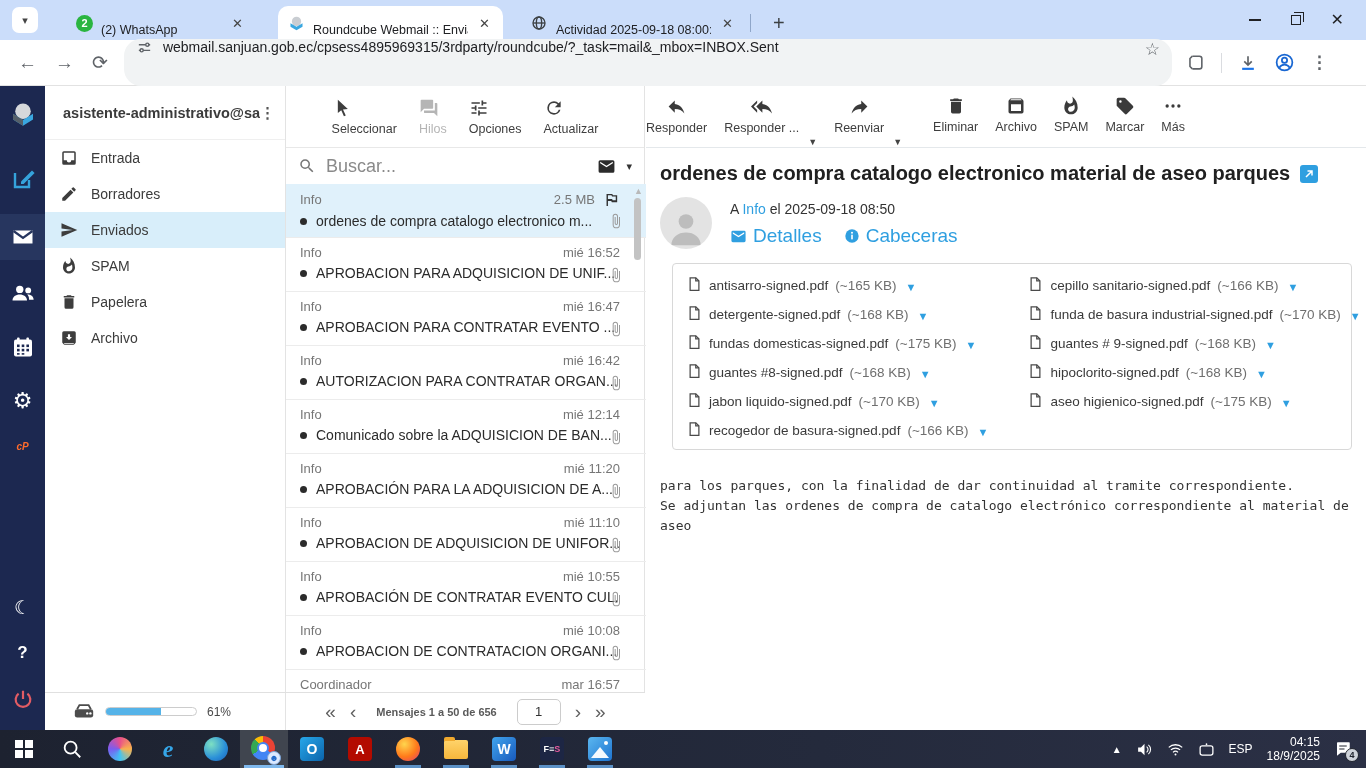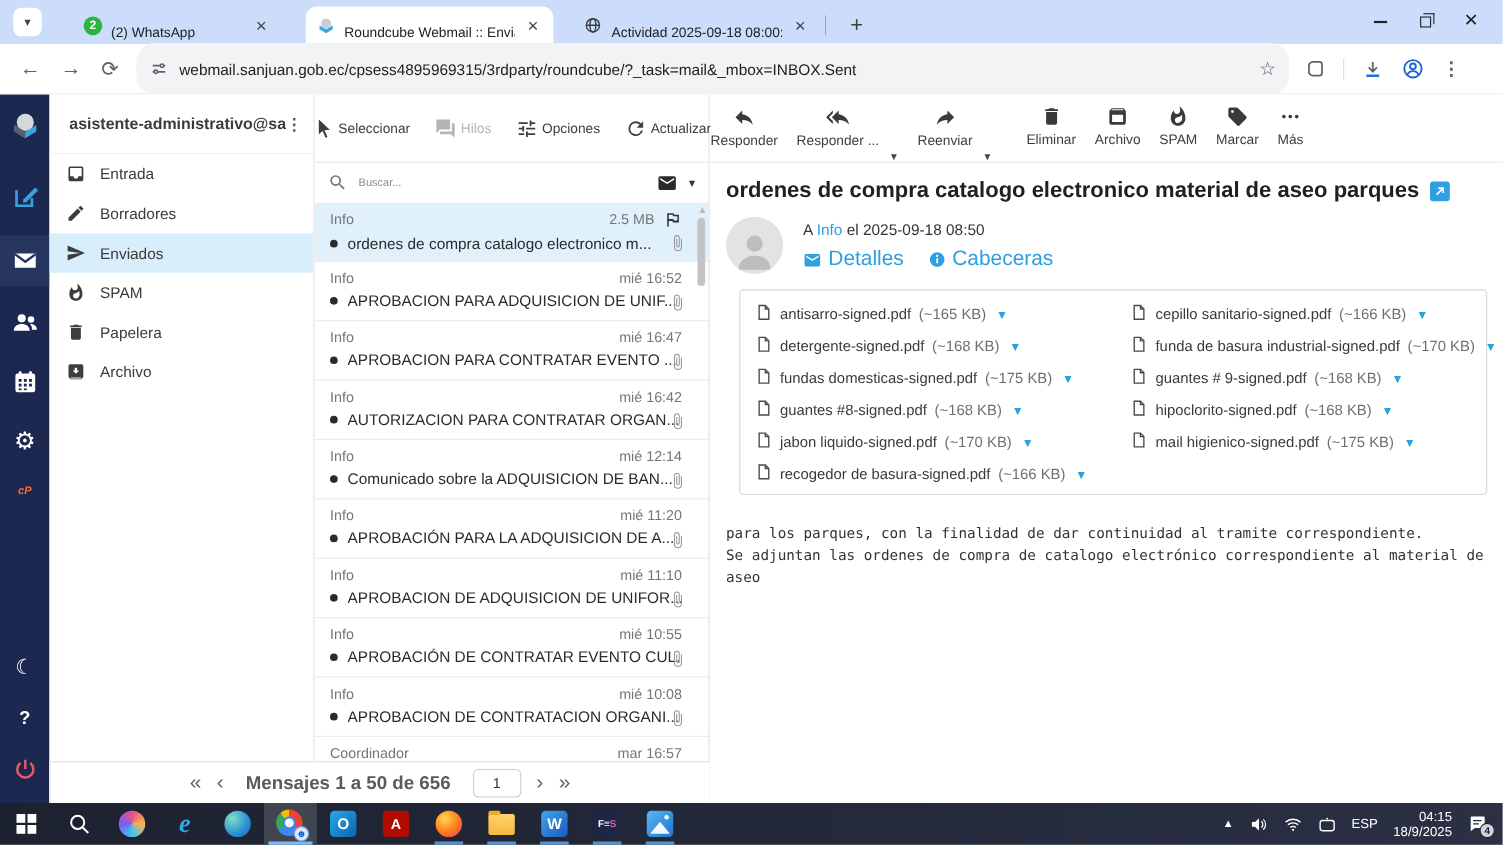--- a/index.html
+++ b/index.html
@@ -18,21 +18,21 @@
   .tab-sep { width:1px; height:18px; background:#8fa6c9; margin:6px 4px 0 4px; }
   .newtab-btn { font-size:20px; color:#3c4043; margin:6px 0 0 10px; padding:0 8px; }
   .win-controls { position:absolute; right:0; top:0; height:40px; display:flex; align-items:center; gap:30px; padding-right:22px; color:#202124; }
   .win-min { width:12px; height:2px; background:#202124; }
   .win-restore { width:10px; height:10px; border:1.4px solid #202124; position:relative; }
   .win-restore::before { content:""; position:absolute; left:2px; top:-4px; width:9px; height:9px; border:1.4px solid #202124; border-left:none; border-bottom:none; }
   .win-close { font-size:16px; line-height:1; }
 
   .addressbar { position:absolute; left:0; top:40px; width:1366px; height:46px; background:#fff; display:flex; align-items:center; border-bottom:1px solid #e2e2e2; }
   .nav-ic { color:#5f6368; font-size:19px; margin-left:18px; }
-  .url-pill { margin-left:16px; width:1048px; height:47px; background:#f1f3f4; border-radius:17px; display:flex; align-items:center; padding:0 12px; }
+  .url-pill { margin-left:16px; width:1048px; height:47px; background:#f1f3f4; border-radius:17px; display:flex; align-items:flex-start; padding:0 12px; }
   .site-info-icon { margin-right:10px; }
   .url-text { flex:1; font-size:14px; color:#202124; white-space:nowrap; overflow:hidden; }
   .star-icon { color:#5f6368; font-size:17px; }
   .bar-right { display:flex; align-items:center; gap:16px; margin-left:14px; color:#5f6368; }
   .bar-sep { width:1px; height:20px; background:#dadce0; }
 
   
   .app { position:absolute; left:0; top:86px; width:1366px; height:644px; background:#fff; }
 
   
@@ -50,24 +50,24 @@
   .account-row { height:54px; display:flex; align-items:center; padding:0 10px 0 18px; border-bottom:1px solid #efefef; }
   .account-name { flex:1; font-size:14.5px; font-weight:bold; color:#3b3b3b; white-space:nowrap; overflow:hidden; }
   .kebab { color:#555; font-size:15px; font-weight:bold; letter-spacing:0; }
   .folder { height:36px; display:flex; align-items:center; gap:13px; padding-left:15px; font-size:14px; color:#3b3b3b; }
   .folder.selected { background:#d8eefa; }
   .folder svg { flex:none; }
 
   
   .list { position:absolute; left:285px; top:0; width:360px; height:644px; background:#fff; border-left:1px solid #e3e3e3; border-right:1px solid #e3e3e3; }
   .list-toolbar { height:62px; display:flex; align-items:center; justify-content:center; gap:22px; border-bottom:1px solid #e8e8e8; }
-  .tb-item { display:flex; flex-direction:row; align-items:center; gap:4px; color:#3e3e3e; font-size:12.5px; }
+  .tb-item { display:flex; flex-direction:column; align-items:flex-start; gap:4px; color:#3e3e3e; font-size:12.5px; }
   .tb-item.disabled { color:#b5b5b5; }
   .search-row { height:36px; display:flex; align-items:center; padding:0 12px; gap:10px; }
-  .search-input { flex:1; border:none; outline:none; font-size:10px; color:#333; font-family:"Liberation Sans",sans-serif; background:transparent; }
+  .search-input { flex:1; border:none; outline:none; font-size:18px; color:#333; font-family:"Liberation Sans",sans-serif; background:transparent; }
   .search-input::placeholder { color:#8a8a8a; }
   .search-caret { color:#333; font-size:11px; }
   .msg-rows { position:absolute; left:0; top:98px; width:360px; height:508px; overflow:hidden; }
   .msg { height:54px; padding:7px 26px 0 14px; border-bottom:1px solid #ececec; position:relative; }
   .msg.selected { background:#e0f1fb; }
   .msg-top { display:flex; justify-content:space-between; align-items:center; font-size:13px; color:#767676; }
   .msg-top .flag { margin-left:8px; color:#333; }
   .msg-bottom { display:flex; align-items:center; margin-top:5px; }
   .msg-dot { width:7px; height:7px; border-radius:50%; background:#2b2b2b; margin-right:9px; flex:none; }
   .msg-subject { font-size:14px; color:#2b2b2b; white-space:nowrap; overflow:hidden; flex:1; }
@@ -77,21 +77,21 @@
   .scroll-thumb { width:7px; height:62px; background:#c3c3c3; border-radius:4px; margin-top:2px; }
 
   
   .bottombar { position:absolute; left:45px; top:606px; width:600px; height:38px; background:#fff; border-top:1px solid #e0e0e0; display:flex; align-items:center; }
   .quota-zone { width:240px; display:flex; align-items:center; gap:10px; padding-left:28px; }
   .quota-track { width:92px; height:9px; border:1px solid #ccc; border-radius:5px; background:#fff; overflow:hidden; }
   .quota-fill { width:61%; height:100%; background:#55b3e8; }
   .quota-pct { font-size:12px; color:#4a4a4a; }
   .pager { flex:1; display:flex; align-items:center; justify-content:center; gap:14px; color:#5f5f5f; }
   .pg-btn { font-size:19px; color:#5f5f5f; line-height:1; }
-  .pg-text { font-size:17px; font-weight:bold; color:#5a5a5a; margin:0 6px; }
+  .pg-text { font-size:11px; font-weight:bold; color:#5a5a5a; margin:0 6px; }
   .pg-box { width:44px; height:26px; border:1px solid #ccc; border-radius:5px; display:flex; align-items:center; justify-content:center; font-size:13px; color:#333; background:#fff; }
 
   
   .reader { position:absolute; left:646px; top:0; width:720px; height:644px; background:#fff; }
   .reader-toolbar { height:62px; display:flex; align-items:flex-start; padding-top:10px; gap:17px; border-bottom:1px solid #e4e8eb; }
   .rt-item { display:flex; flex-direction:column; align-items:center; gap:4px; color:#3e3e3e; font-size:12.5px; }
   .rt-caret { align-self:flex-end; margin:22px 0 0 -8px; color:#444; font-size:9px; }
   .subject-row { display:flex; align-items:center; gap:10px; padding:14px 0 0 14px; }
   .subject { font-size:20px; font-weight:bold; color:#202020; }
   .extlink { width:18px; height:18px; background:#2f9fe0; border-radius:3px; display:flex; align-items:center; justify-content:center; }
@@ -524,20 +524,32 @@
           </div>
       </div>
     </div>
     <div class="list-scroll">
       <div class="scroll-arrow">▲</div>
       <div class="scroll-thumb"></div>
     </div>
   </div>
 
   <div class="bottombar">
+    <div class="quota-zone">
+      <svg viewBox="0 0 24 24" width="22" height="22">
+          <rect x="2" y="9" width="20" height="9" rx="2.5" fill="#4c4c4c"></rect>
+          <circle cx="15.5" cy="13.5" r="1.3" fill="#fff"></circle>
+          <circle cx="19" cy="13.5" r="1.3" fill="#fff"></circle>
+          <path d="M4.5 9 7 4.5h10L19.5 9" fill="none" stroke="#4c4c4c" stroke-width="2"></path>
+        </svg>
+      <div class="quota-track">
+          <div class="quota-fill"></div>
+        </div>
+      <span class="quota-pct">61%</span>
+    </div>
     <div style="width:1px;height:38px;background:#e3e3e3;"></div>
     <div class="pager">
       <span class="pg-btn">«</span>
       <span class="pg-btn">‹</span>
       <span class="pg-text">Mensajes 1 a 50 de 656</span>
       <span class="pg-box">1</span>
       <span class="pg-btn">›</span>
       <span class="pg-btn">»</span>
     </div>
   </div>
@@ -716,21 +728,21 @@
           </svg>
           <span>jabon liquido-signed.pdf</span>
           <span class="att-size">(~170 KB)</span>
           <span class="att-caret">▼</span>
         </div>
       <div class="att">
           <svg viewBox="0 0 24 24" width="15" height="18" fill="none" stroke="#4a4a4a" stroke-width="2">
             <path d="M5 2h9l5 5v15H5z"></path>
             <path d="M14 2v5h5"></path>
           </svg>
-          <span>mail higienico-signed.pdf</span>
+          <span>aseo higienico-signed.pdf</span>
           <span class="att-size">(~175 KB)</span>
           <span class="att-caret">▼</span>
         </div>
       <div class="att">
           <svg viewBox="0 0 24 24" width="15" height="18" fill="none" stroke="#4a4a4a" stroke-width="2">
             <path d="M5 2h9l5 5v15H5z"></path>
             <path d="M14 2v5h5"></path>
           </svg>
           <span>recogedor de basura-signed.pdf</span>
           <span class="att-size">(~166 KB)</span>

